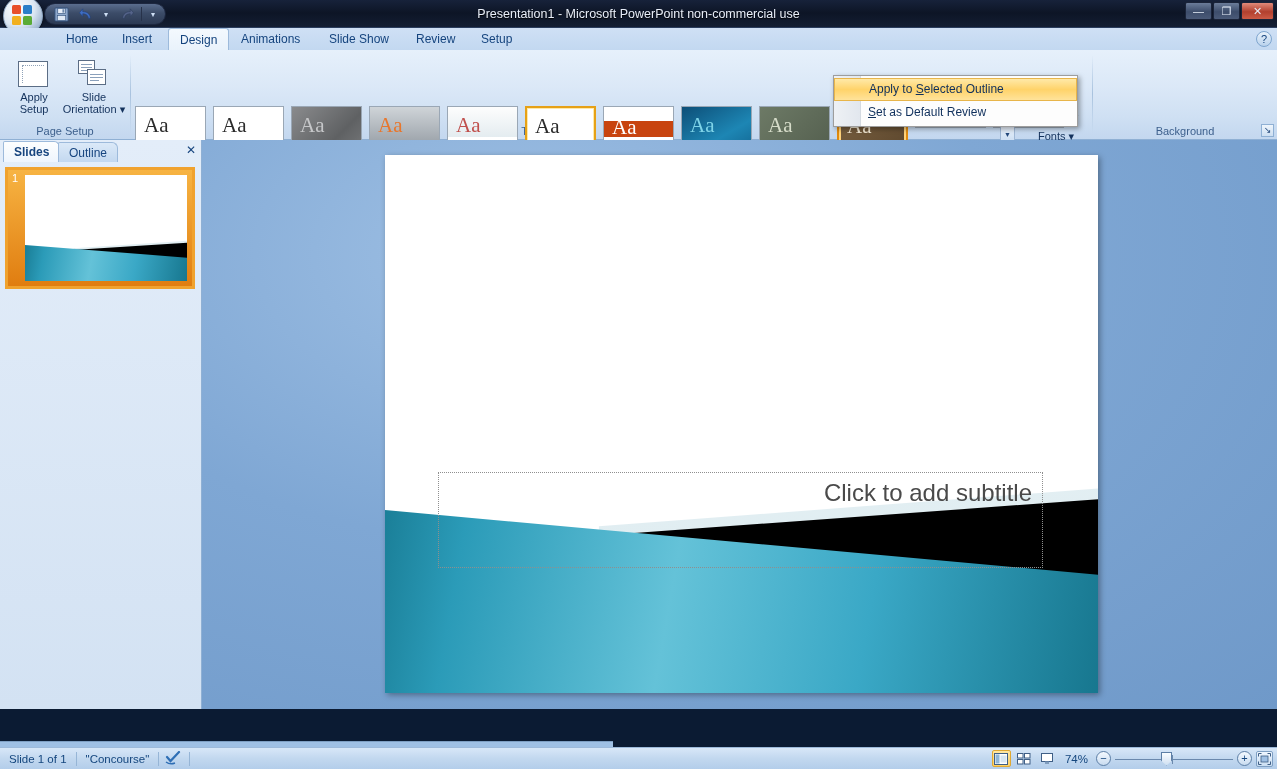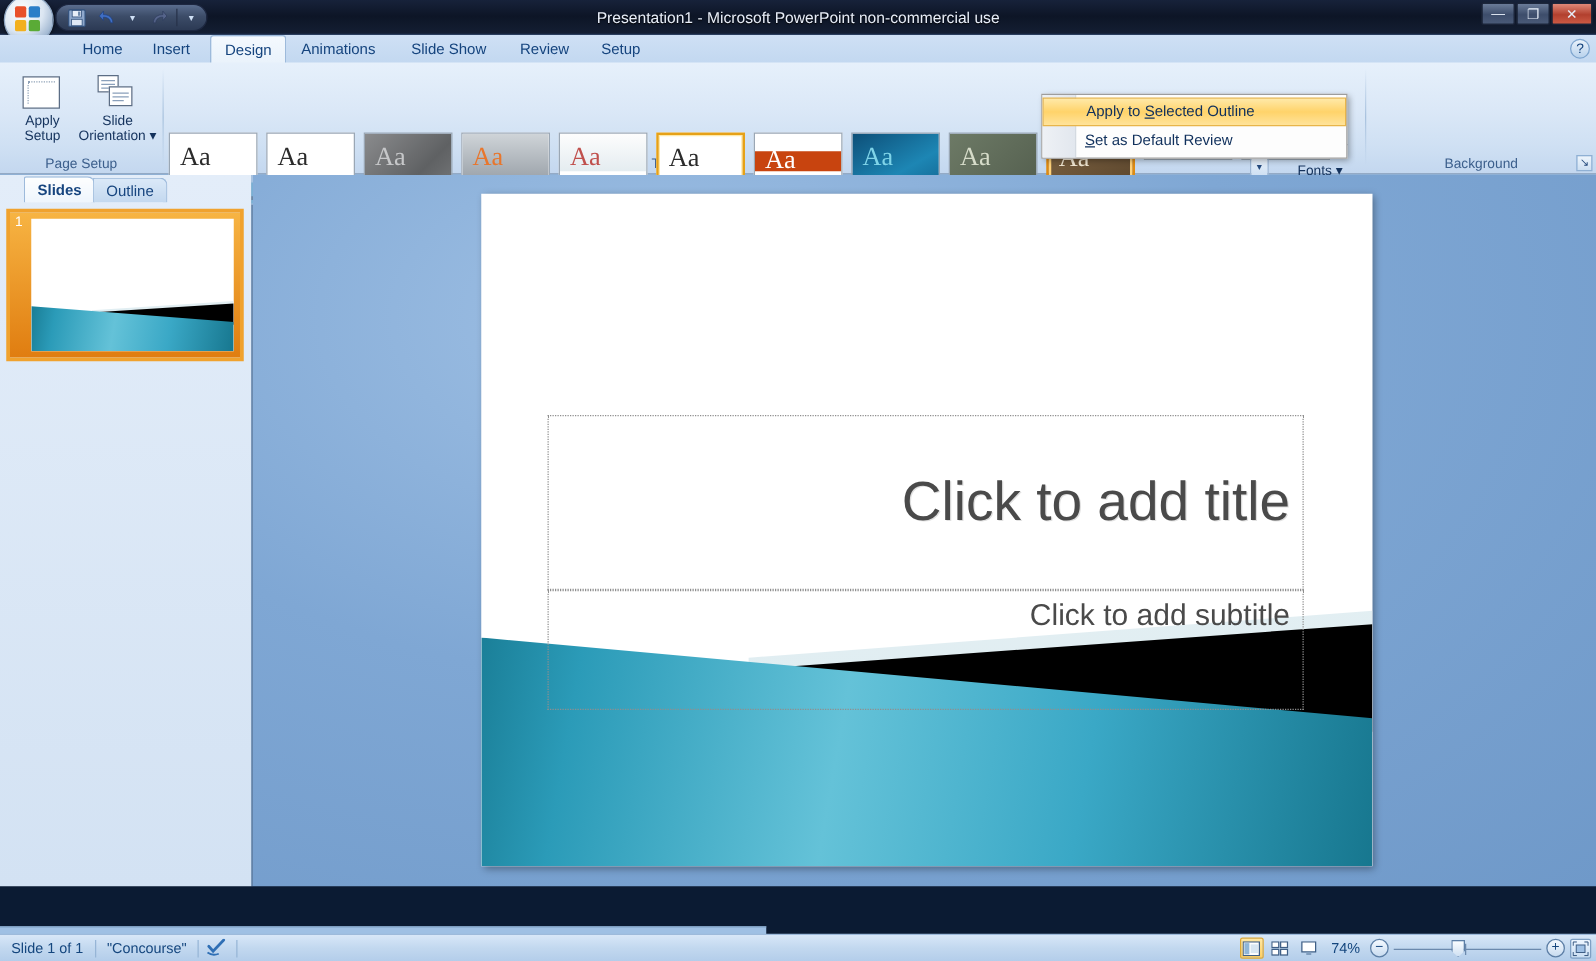--- a/index.html
+++ b/index.html
@@ -159,21 +159,21 @@
     border:1px solid #e8b54a; height:23px; line-height:21px;
   }
   .mitem u{ text-decoration:underline; }
 
   
   .leftpane{
     position:absolute; left:0; top:140px; width:202px; height:569px;
     background:linear-gradient(180deg,#e3edf9,#d3e2f3);
     border-right:1px solid #8fb0d4;
   }
-  .pane-tabs{ position:absolute; left:16px; top:0; width:202px; height:22px; }
+  .pane-tabs{ position:absolute; left:0; top:0; width:202px; height:22px; }
   .ptab{
     position:absolute; top:2px; height:20px; line-height:20px; padding:0 10px;
     font-size:12px; color:#17457f; cursor:pointer;
     background:linear-gradient(180deg,#dbe9f8,#c3d8ef);
     border:1px solid #9dbadb; border-bottom:none; border-radius:2px 6px 0 0;
   }
   .ptab.active{ background:linear-gradient(180deg,#fdfefe,#eef5fd); top:1px; height:21px;
                 font-weight:bold; }
   .pane-close{ position:absolute; right:6px; top:3px; font-size:12px; color:#17457f; cursor:pointer; }
   .slide-thumb-wrap{
@@ -571,23 +571,20 @@
 
   <div class="workarea">
     <div class="slide">
 
       <div class="art">
         <div class="pale"></div>
         <div class="black"></div>
         <div class="teal"></div>
       </div>
 
-      <div class="ph ph-title">
-        <span>Click to add title</span>
-      </div>
       <div class="ph ph-sub">
         <span>Click to add subtitle</span>
       </div>
     </div>
   </div>
 
 
   <div class="hscroll"></div>
 
   <div class="statusbar">

